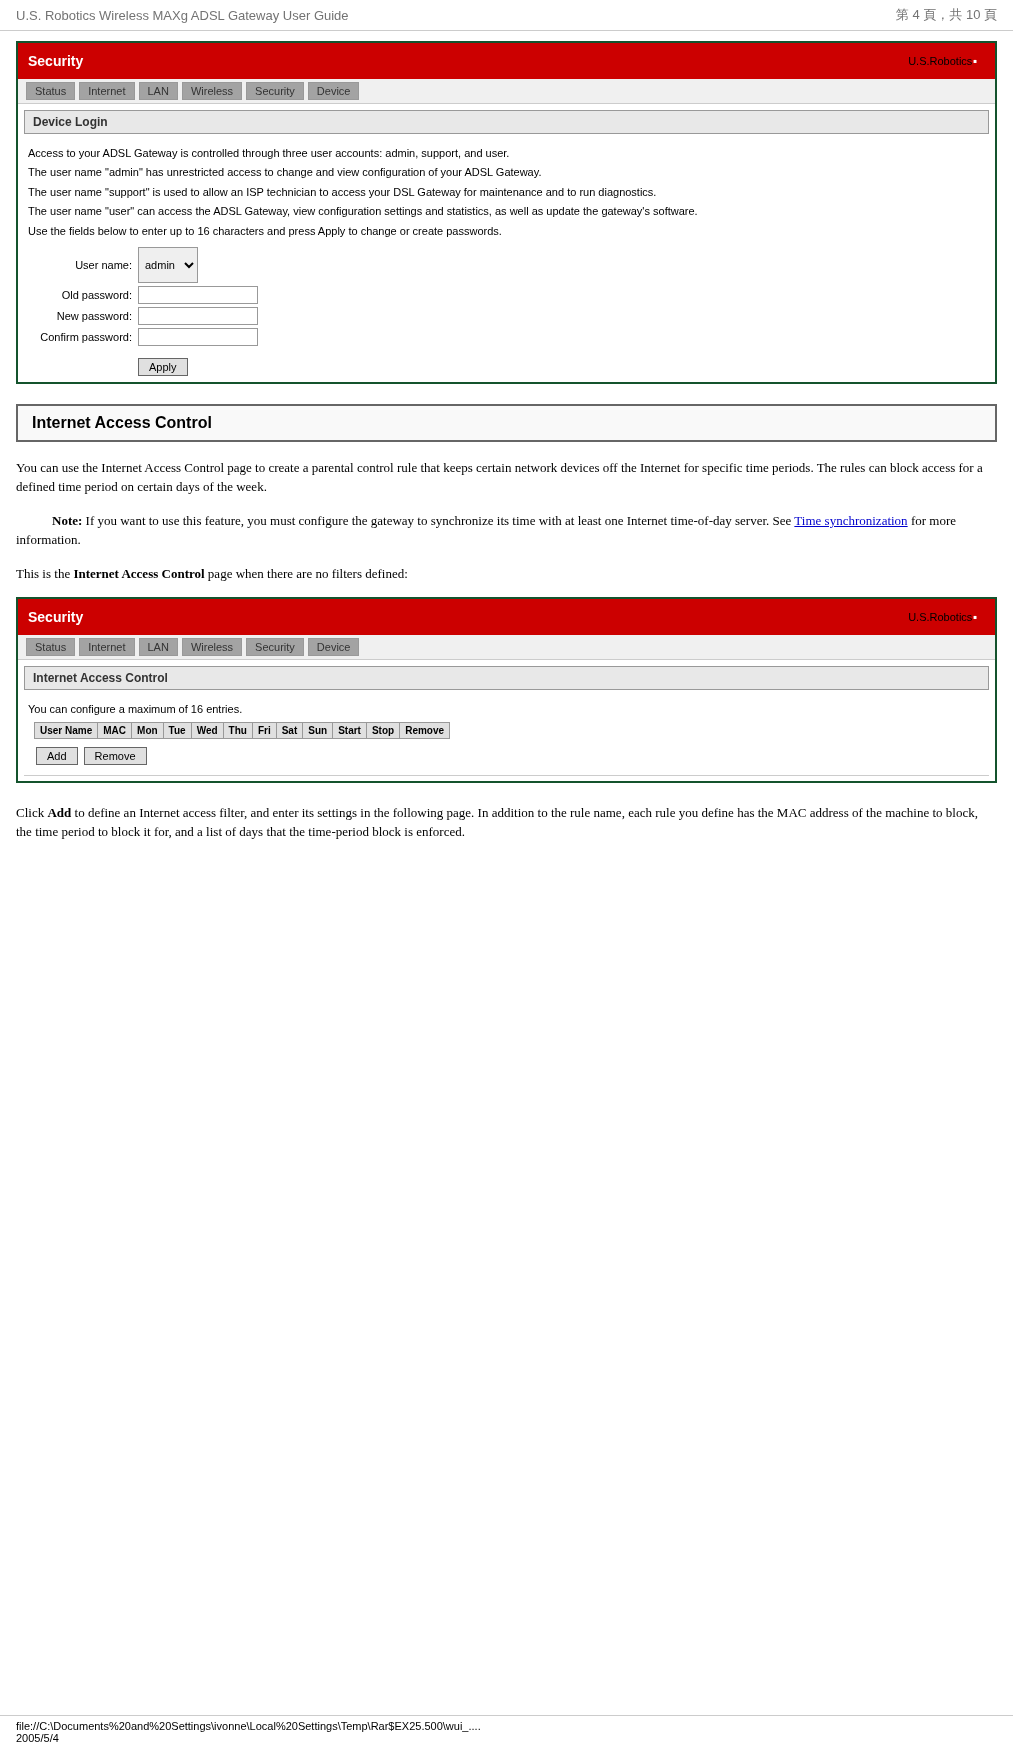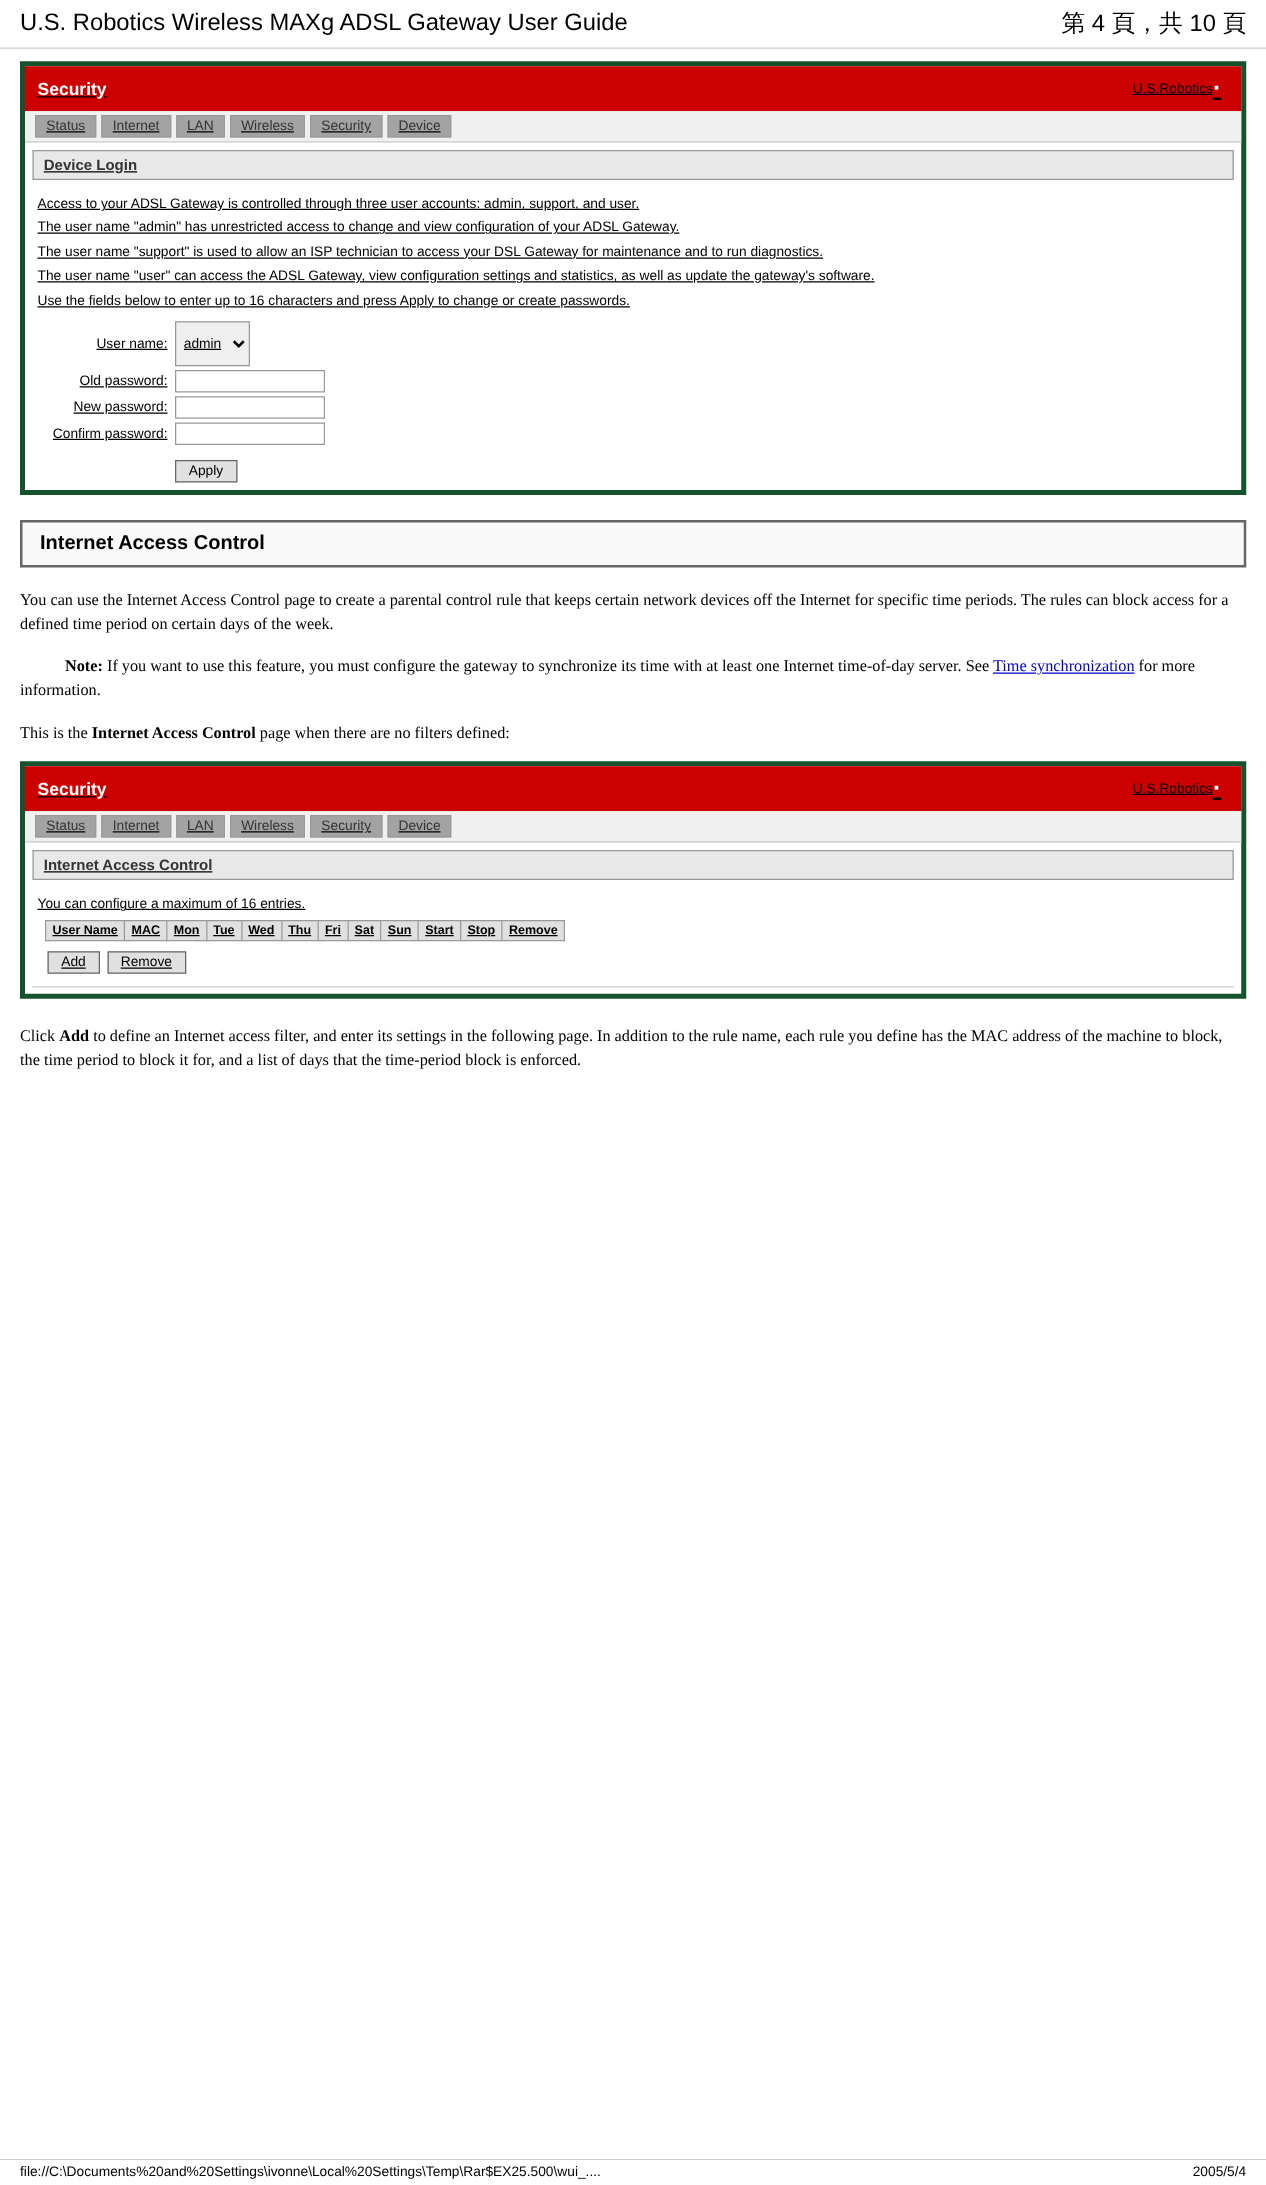--- a/index.html
+++ b/index.html
@@ -11,32 +11,31 @@
       width: 1013px;
       min-height: 1748px;
       position: relative;
     }
     .page-header {
       display: flex;
       justify-content: space-between;
       align-items: center;
       padding: 6px 16px;
       border-bottom: 1px solid #ccc;
-      font-size: 19px;
-      color: #000000;
+      font-size: 13px;
+      color: #737373;
     }
     .page-content {
       padding: 10px 16px 40px 16px;
     }
     
     .gateway-panel {
-      border: 4px solid #14532d;
+      border: 2px solid #14532d;
       margin-bottom: 20px;
       font-size: 11px;
-      text-decoration: underline;
     }
     .gateway-header {
       background: #cc0000;
       display: flex;
       justify-content: space-between;
       align-items: center;
       padding: 6px 10px;
     }
     .gateway-header-title {
       color: #fff;
@@ -170,20 +169,21 @@
       position: fixed;
       bottom: 0;
       left: 0;
       width: 1013px;
       display: flex;
       justify-content: space-between;
       padding: 4px 16px;
       border-top: 1px solid #ccc;
       font-size: 11px;
       background: #fff;
+      flex-direction: column;
     }
     .logo-wrapper {
       background: #cc0000;
       padding: 2px 6px;
       display: inline-flex;
       align-items: center;
       gap: 0;
     }
     .logo-dot {
       color: #fff;

